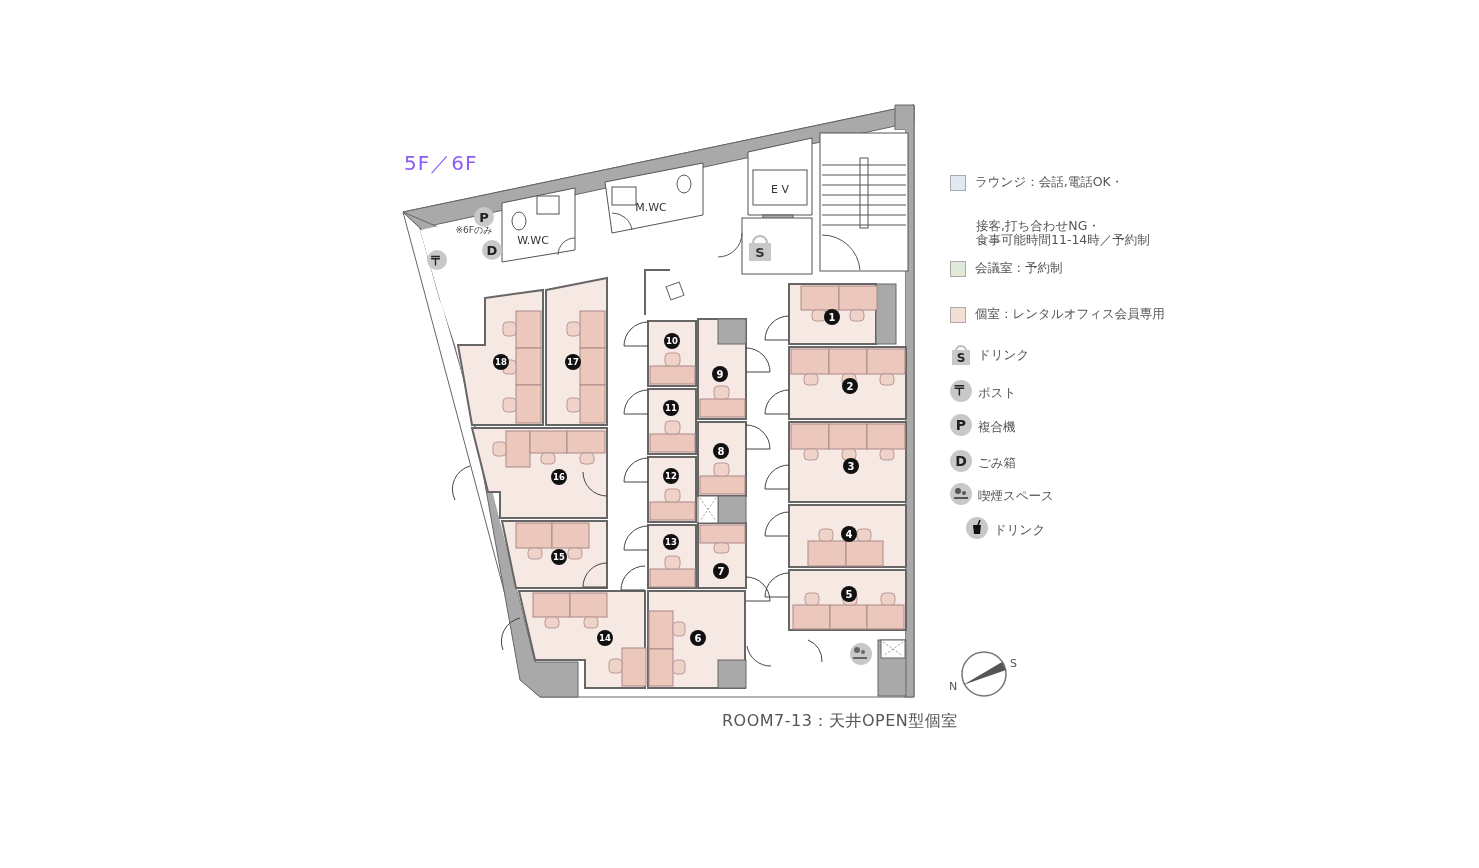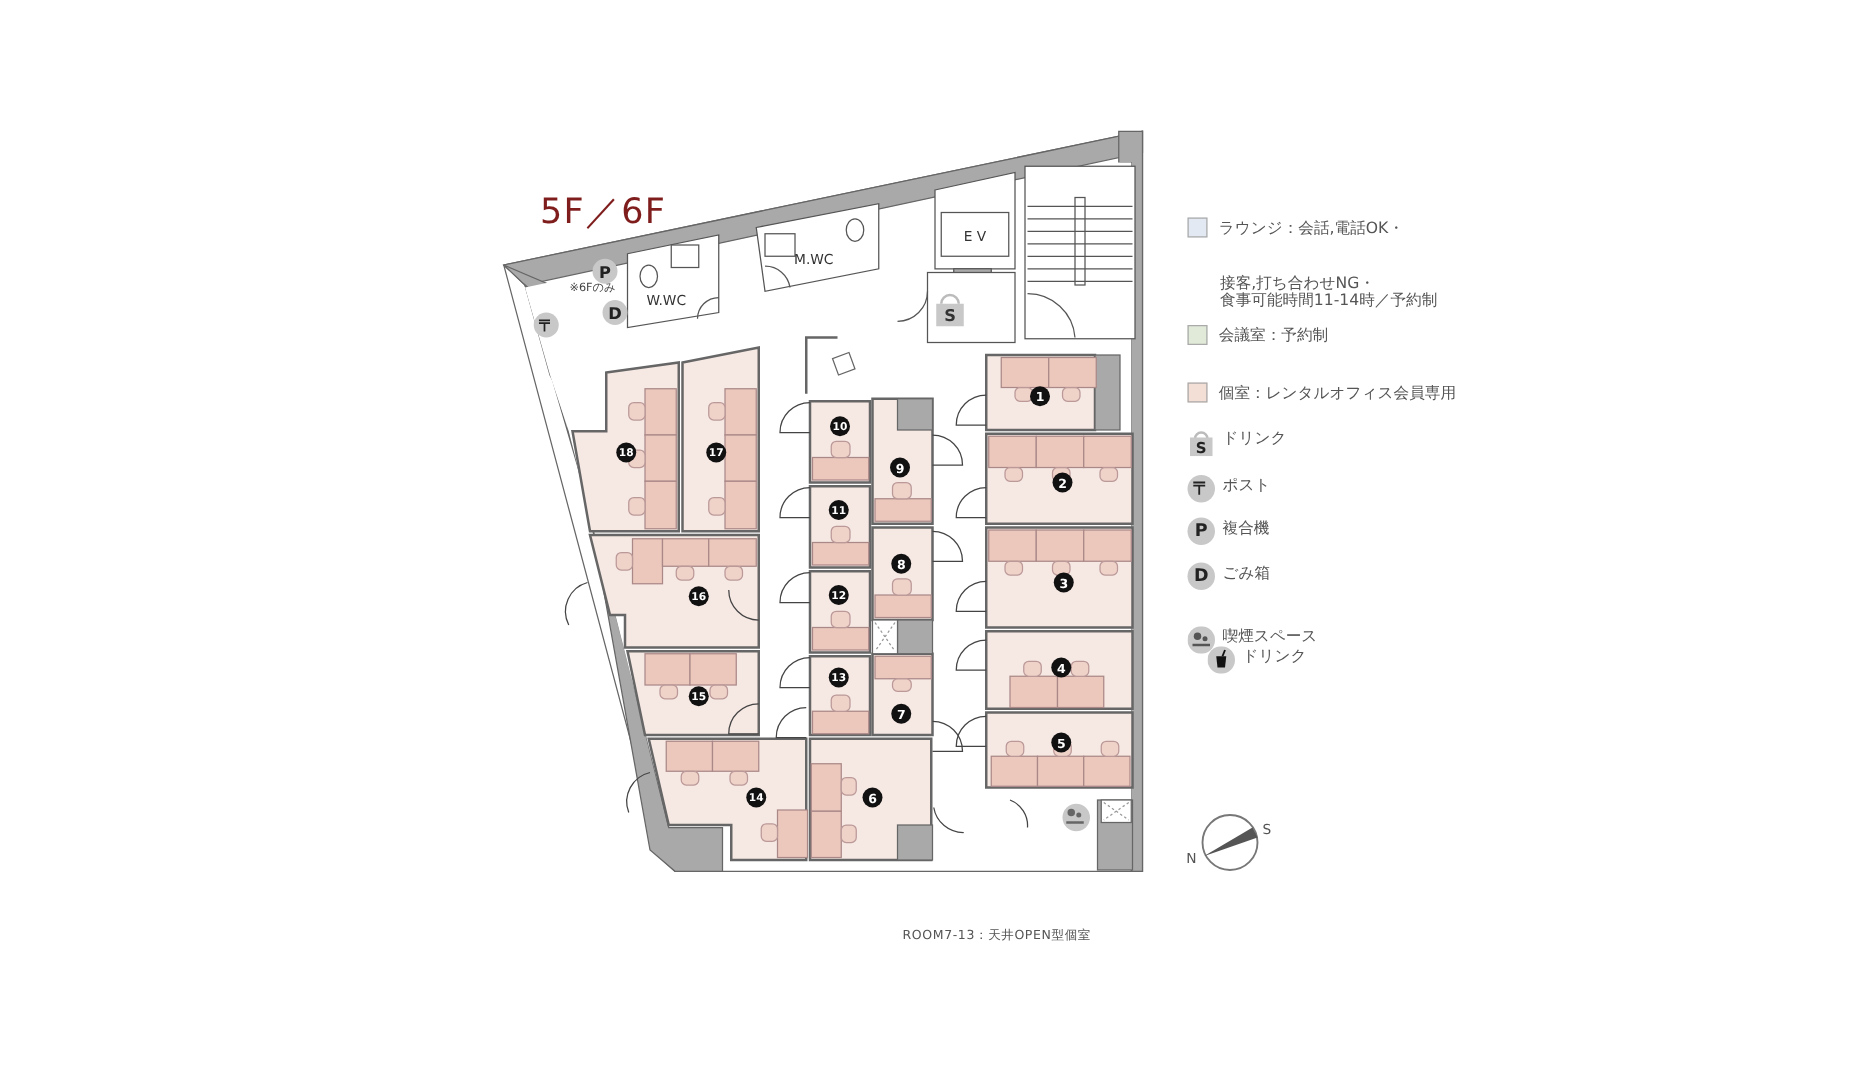--- a/index.html
+++ b/index.html
@@ -1,24 +1,24 @@
 <!DOCTYPE html>
 <html><head>
 <meta charset="utf-8">
 <style>
   html,body{margin:0;padding:0;background:#ffffff;}
   body{width:1479px;height:868px;position:relative;overflow:hidden;font-family:"DejaVu Sans","Liberation Sans",sans-serif;color:#444;}
   #plan{position:absolute;left:0;top:0;}
-  .floor-title{position:absolute;left:404px;top:150px;font-size:28px;color:#7f1d1d;letter-spacing:1px;font-family:"DejaVu Sans",sans-serif;margin-left:28px;}
+  .floor-title{position:absolute;left:404px;top:150px;font-size:20px;color:#8b5cf6;letter-spacing:1px;font-family:"DejaVu Sans",sans-serif;}
   .legend{position:absolute;left:950px;top:174px;font-size:12.5px;color:#555;}
-  .leg-row{position:absolute;white-space:nowrap;display:flex;align-items:flex-start;}
+  .leg-row{position:absolute;white-space:nowrap;display:flex;align-items:flex-end;}
   .swatch{width:16px;height:16px;border:1px solid #aaa;box-sizing:border-box;margin-right:9px;}
   .leg-icon{width:22px;height:22px;margin-right:6px;display:flex;align-items:center;justify-content:center;}
   .circ{width:22px;height:22px;border-radius:50%;background:#c8c8c8;display:flex;align-items:center;justify-content:center;font-weight:bold;font-size:14px;color:#222;}
-  .note{position:absolute;left:722px;top:711px;font-size:10px;color:#555;letter-spacing:0.5px;margin-top:30px;}
+  .note{position:absolute;left:722px;top:711px;font-size:16px;color:#555;letter-spacing:0.5px;}
   .compass-label{position:absolute;font-size:11px;color:#555;}
   .plan-label{font-family:"DejaVu Sans",sans-serif;}
 </style>
 </head>
 <body>
 
 <svg id="plan" width="1479" height="868" viewBox="0 0 1479 868">
 
   <g fill="#a9a9a9" stroke="#666" stroke-width="1">
     <polygon points="403,212 914,105 914,697 540,697 530,688 403,212" fill="#ffffff"></polygon>
@@ -368,21 +368,21 @@
         <span class="circ">P</span>
       </span>
     <span>複合機</span>
   </div>
   <div class="leg-row" style="top:276px;left:0">
     <span class="leg-icon">
         <span class="circ">D</span>
       </span>
     <span>ごみ箱</span>
   </div>
-  <div class="leg-row" style="top:327px;left:0">
+  <div class="leg-row" style="top:309px;left:0">
     <span class="leg-icon">
         <svg width="22" height="22">
           <circle cx="11" cy="11" r="11" fill="#c8c8c8"></circle>
           <circle cx="8" cy="8" r="3" fill="#555"></circle>
           <circle cx="14" cy="10" r="2" fill="#555"></circle>
           <rect x="4" y="14" width="14" height="2" fill="#555"></rect>
         </svg>
       </span>
     <span>喫煙スペース</span>
   </div>

